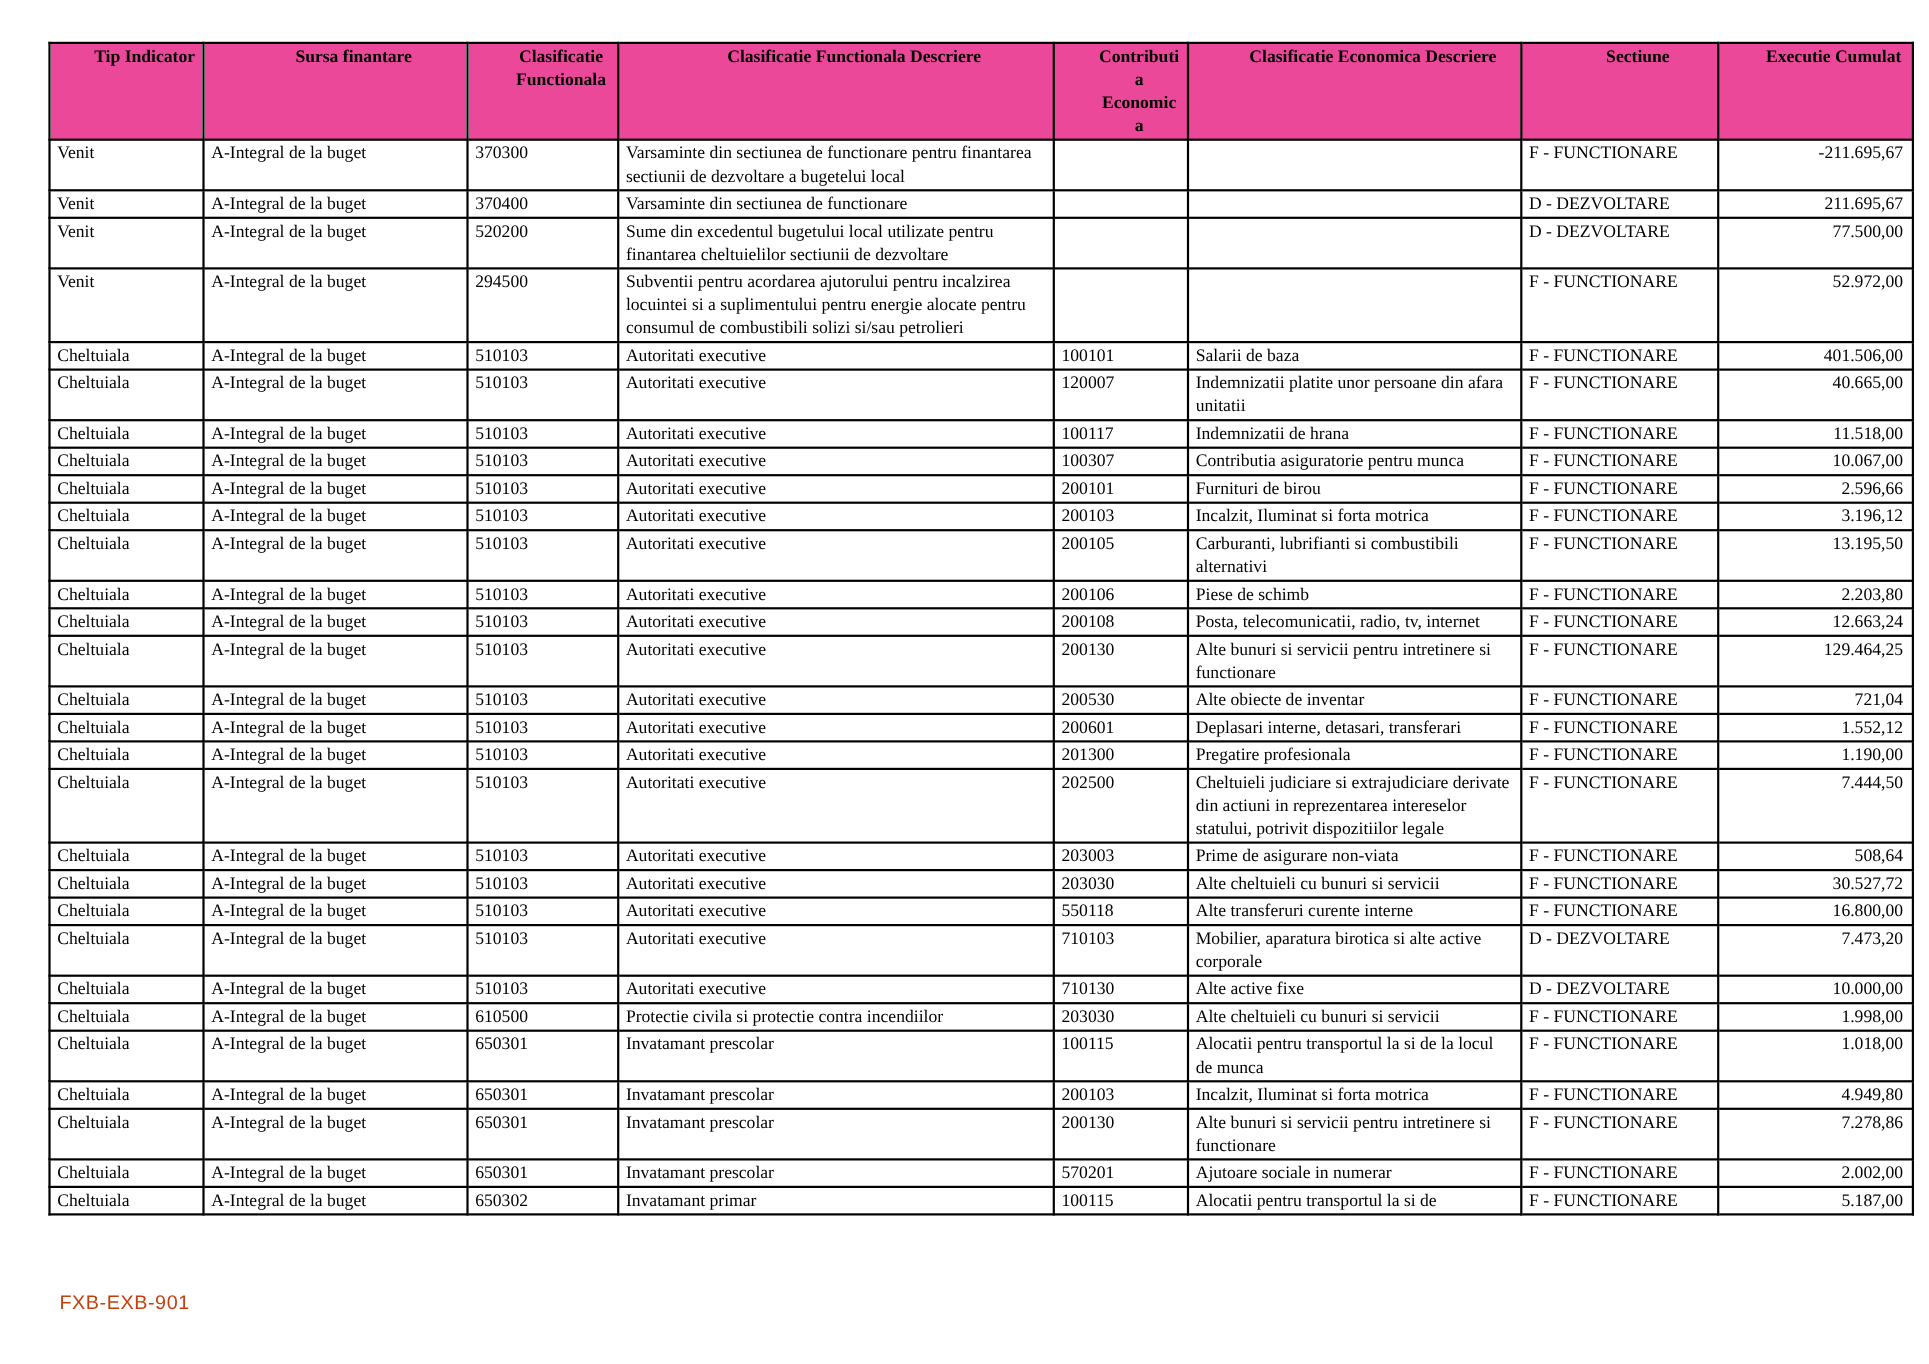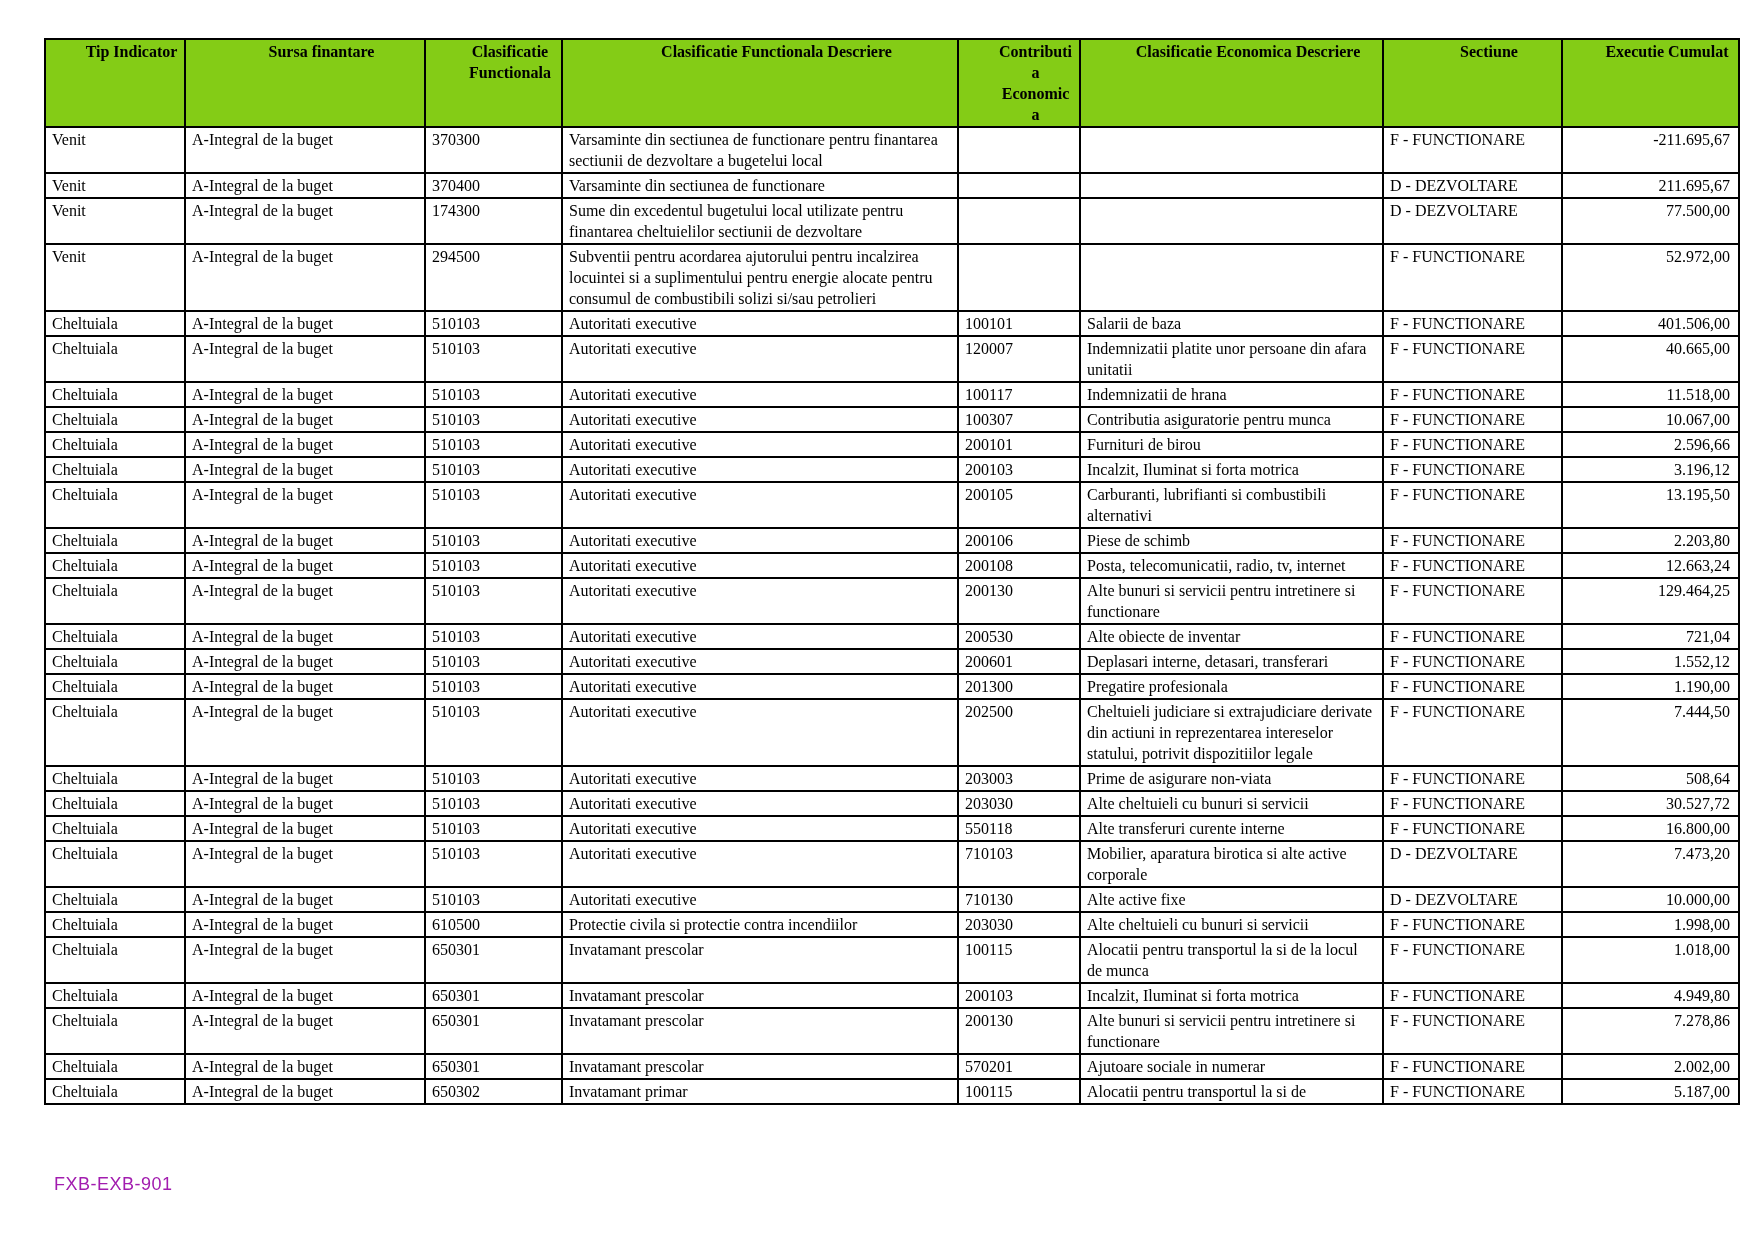--- a/index.html
+++ b/index.html
@@ -28,38 +28,38 @@
   table.report td {
     border: 2px solid #000000;
     vertical-align: top;
     padding: 1px 6px;
     font-size: 16px;
     line-height: 21px;
     word-wrap: break-word;
     overflow: hidden;
   }
   table.report th {
-    background: #84cc16;
+    background: #ec4899;
     font-weight: 700;
     text-align: center;
     height: 46px;
     padding-left: 39px;
   }
   table.report td.col-7 {
     text-align: right;
     padding-right: 8px;
     padding-left: 11px;
   }
   .footer-code {
     position: absolute;
     left: 54px;
     top: 1174px;
     font-family: "Liberation Sans", sans-serif;
     font-size: 18px;
-    color: #a21caf;
+    color: #c2410c;
     letter-spacing: 0.5px;
   }
 </style>
 </head>
 <body>
 
 <div class="page">
 
   <table class="report">
     <colgroup>
@@ -101,21 +101,21 @@
           <td class="col-2">370400</td>
           <td class="col-3">Varsaminte din sectiunea de functionare</td>
           <td class="col-4"></td>
           <td class="col-5"></td>
           <td class="col-6">D - DEZVOLTARE</td>
           <td class="col-7">211.695,67</td>
         </tr>
         <tr>
           <td class="col-0">Venit</td>
           <td class="col-1">A-Integral de la buget</td>
-          <td class="col-2">174300</td>
+          <td class="col-2">520200</td>
           <td class="col-3">Sume din excedentul bugetului local utilizate pentru finantarea cheltuielilor sectiunii de dezvoltare</td>
           <td class="col-4"></td>
           <td class="col-5"></td>
           <td class="col-6">D - DEZVOLTARE</td>
           <td class="col-7">77.500,00</td>
         </tr>
         <tr>
           <td class="col-0">Venit</td>
           <td class="col-1">A-Integral de la buget</td>
           <td class="col-2">294500</td>

